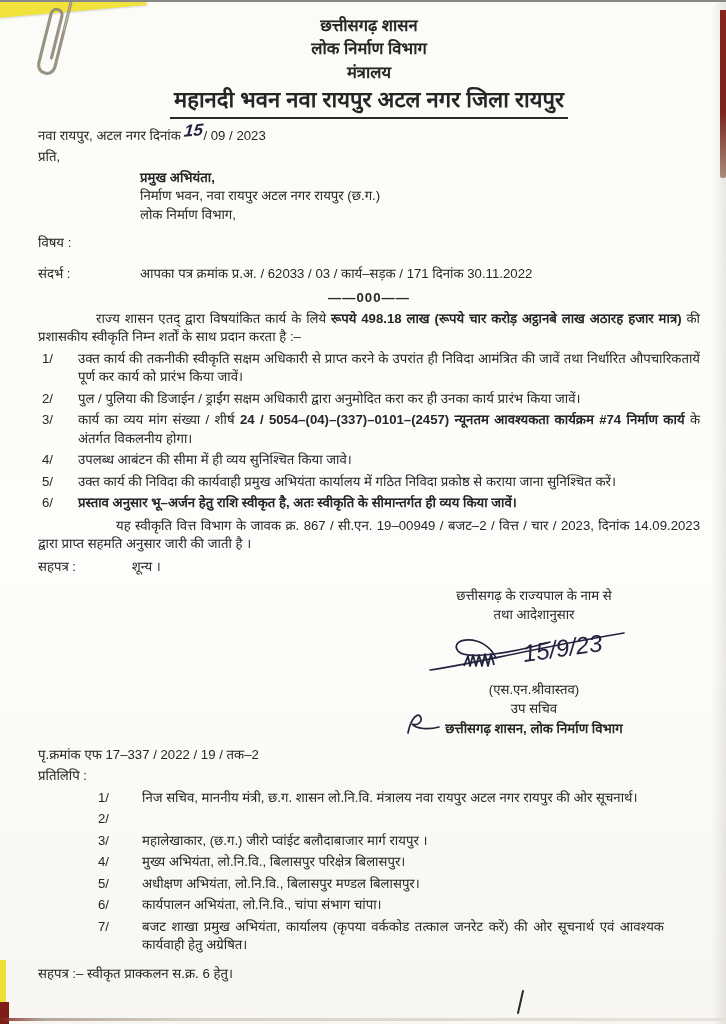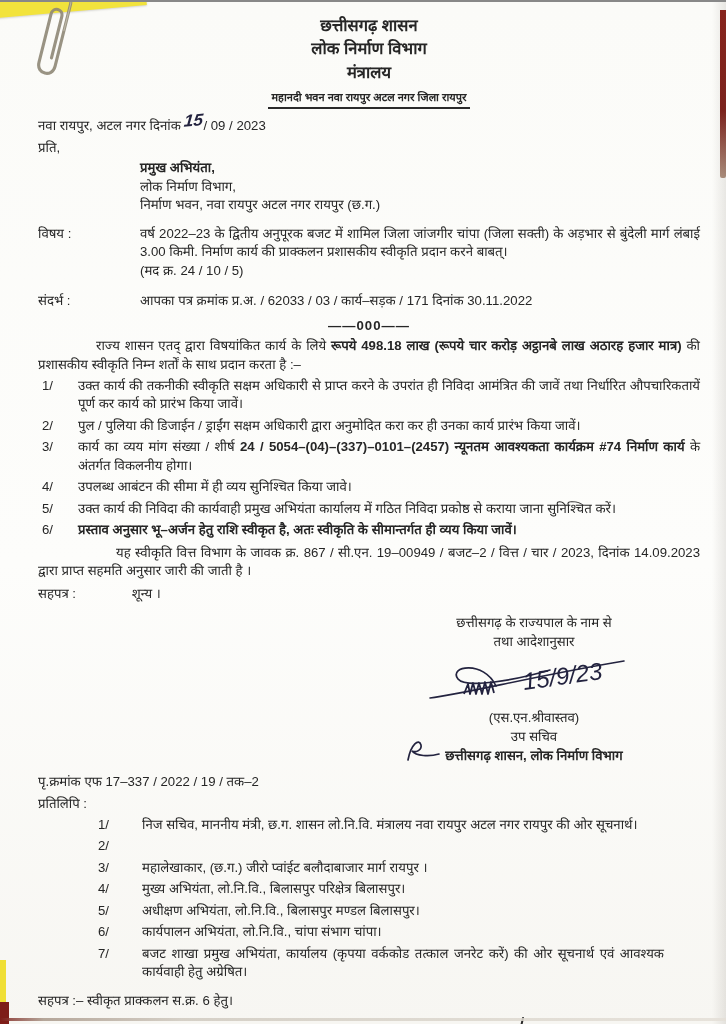--- a/index.html
+++ b/index.html
@@ -22,21 +22,21 @@
   .yellow-tab-bottom { position:absolute; left:0; bottom:10px; width:6px; height:56px; background:#f0df35; }
   .red-corner-bottom { position:absolute; left:0; bottom:0; width:9px; height:24px; background:#7e1d18; }
   .bottom-scan-line { position:absolute; left:0; right:0; bottom:5px; height:3px;
     background:linear-gradient(90deg,#7e1d18 0%, #a9988a 6%, #cfc9bf 25%, #ddd8cf 70%, #e4dfd7 100%); opacity:.85; }
 
   .paperclip { position:absolute; left:34px; top:-10px; transform:rotate(14deg); opacity:.9; }
 
   
   .hdr { text-align:center; font-weight:bold; }
   .hdr .h-line { font-size:16.5px; line-height:1.42; }
-  .hdr .h-underline { display:inline-block; border-bottom:2px solid #2a2a2a; padding:0 4px 1px; font-size:11px; }
+  .hdr .h-underline { display:inline-block; border-bottom:2px solid #2a2a2a; padding:0 4px 1px; font-size:22px; }
 
   .row-split { display:flex; justify-content:space-between; align-items:baseline; margin-top:4px; }
   .hand { display:inline-block; font-style:italic; font-size:17px; color:#23233f;
     transform:skewX(-10deg) rotate(-5deg); position:relative; top:-4px; font-weight:bold; }
 
   .to-label { margin-top:2px; }
   .to-block { margin-left:102px; margin-top:2px; }
   .to-block .bold { font-weight:bold; }
 
   .labeled { display:flex; margin-top:10px; }
@@ -101,30 +101,26 @@
     <div class="row-split">
       <span>
         <span>नवा रायपुर, अटल नगर दिनांक</span>
         <span class="hand">15</span><span>/ 09 / 2023</span>
       </span>
     </div>
 
     <div class="to-label">प्रति,</div>
     <div class="to-block">
       <div class="bold">प्रमुख अभियंता,</div>
+      <div>निर्माण भवन, नवा रायपुर अटल नगर रायपुर (छ.ग.)</div>
       <div>लोक निर्माण विभाग,</div>
-      <div>निर्माण भवन, नवा रायपुर अटल नगर रायपुर (छ.ग.)</div>
     </div>
 
     <div class="labeled">
       <span class="lab">विषय :</span>
-      <span class="body">
-        <span>वर्ष 2022–23 के द्वितीय अनुपूरक बजट में शामिल जिला जांजगीर चांपा (जिला सक्ती) के अड़भार से बुंदेली मार्ग लंबाई 3.00 किमी. निर्माण कार्य की प्राक्कलन प्रशासकीय स्वीकृति प्रदान करने बाबत्।</span><br>
-        <span>(मद क्र. 24 / 10 / 5)</span>
-      </span>
     </div>
 
     <div class="labeled" style="margin-top:12px;">
       <span class="lab">संदर्भ :</span>
       <span class="body">आपका पत्र क्रमांक प्र.अ. / 62033 / 03 / कार्य–सड़क / 171 दिनांक 30.11.2022</span>
     </div>
 
     <div class="divider">——000——</div>
 
     <div class="para-sanction"><span>राज्य शासन एतद् द्वारा विषयांकित कार्य के लिये </span><b>रूपये 498.18 लाख (रूपये चार करोड़ अट्ठानबे लाख अठारह हजार मात्र)</b><span> की प्रशासकीय स्वीकृति निम्न शर्तों के साथ प्रदान करता है :–</span></div>

